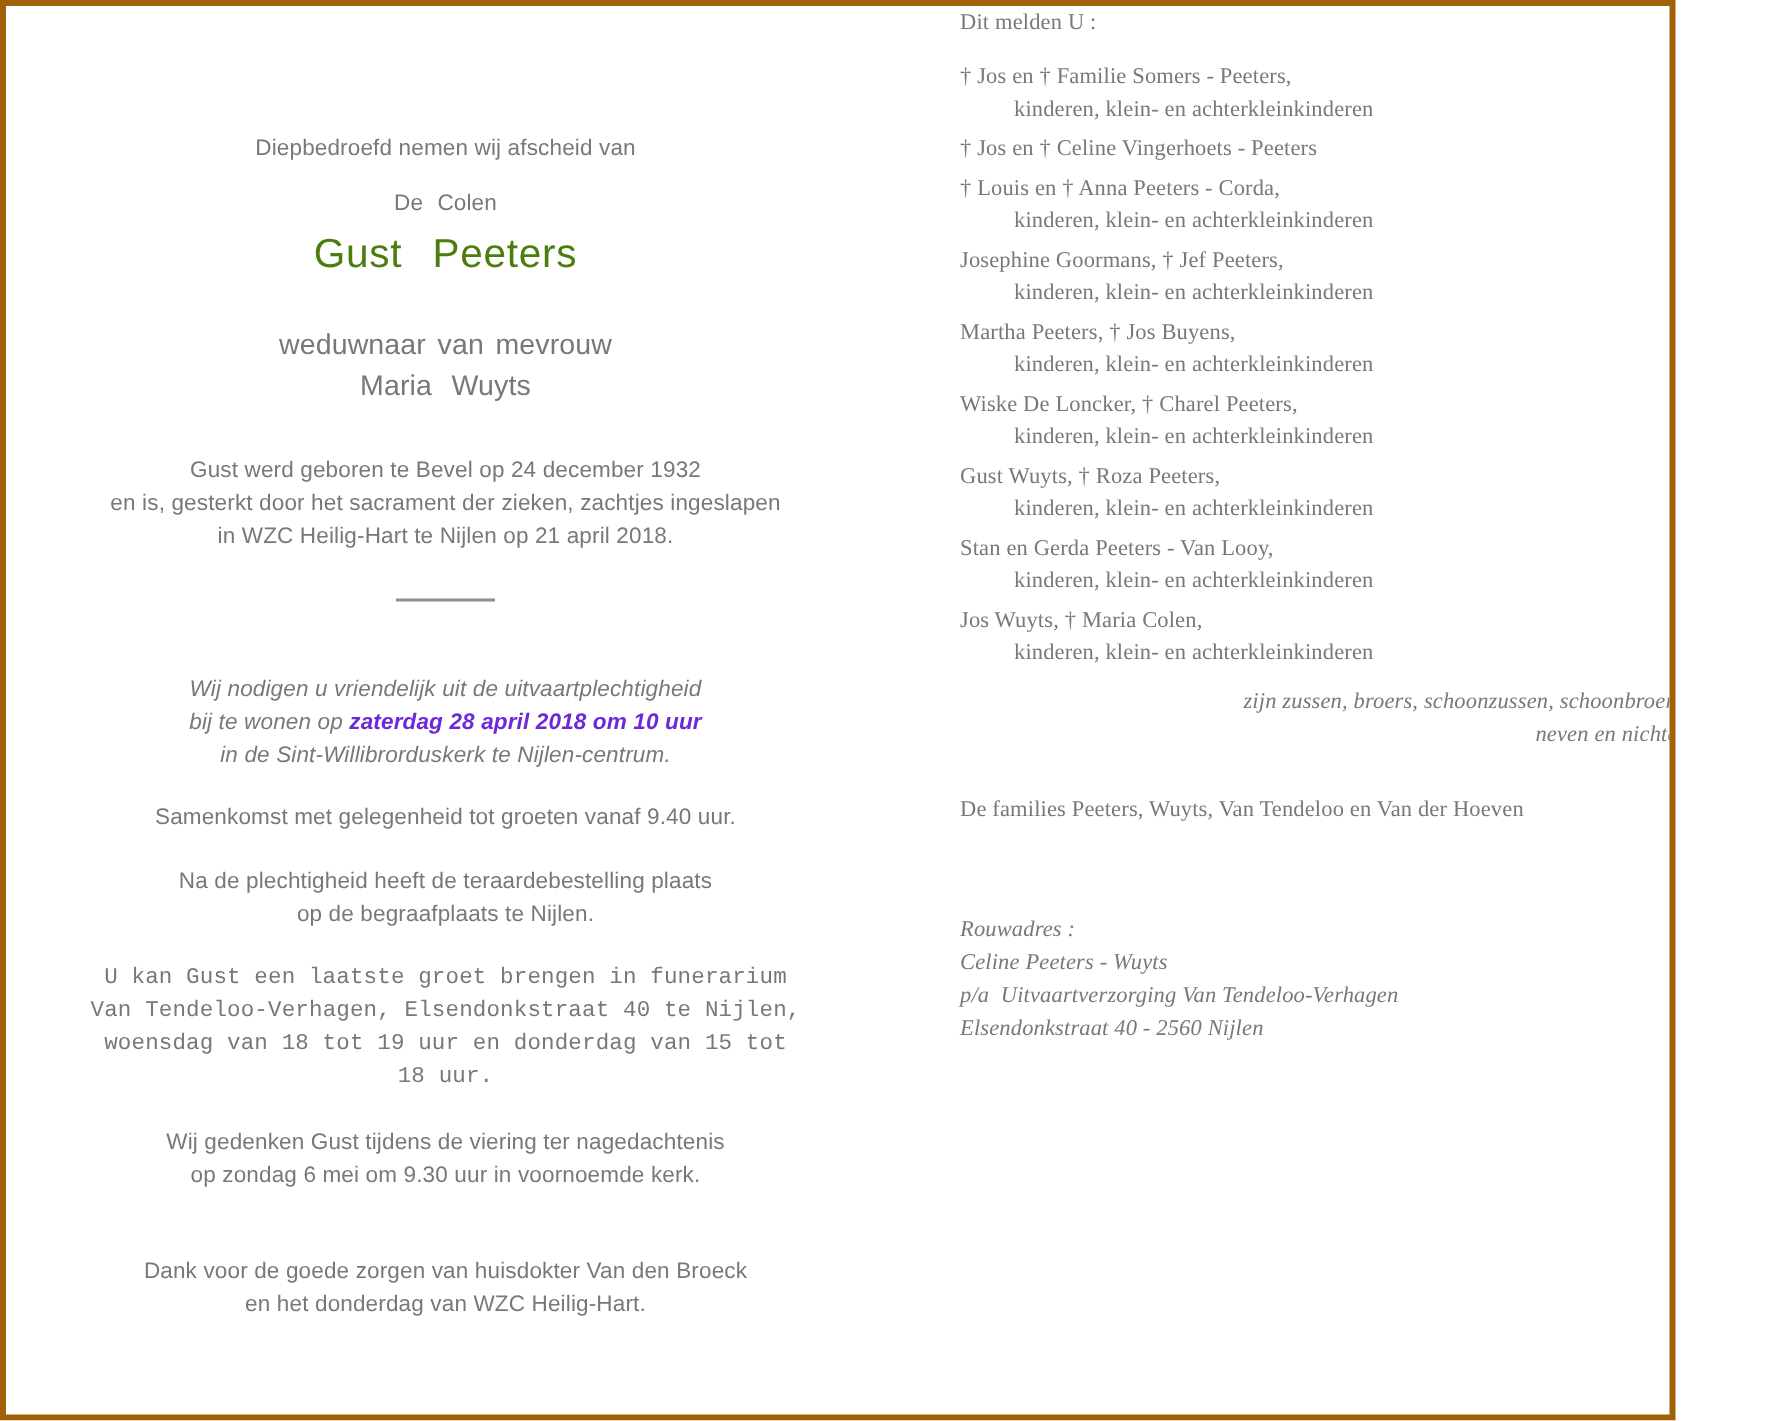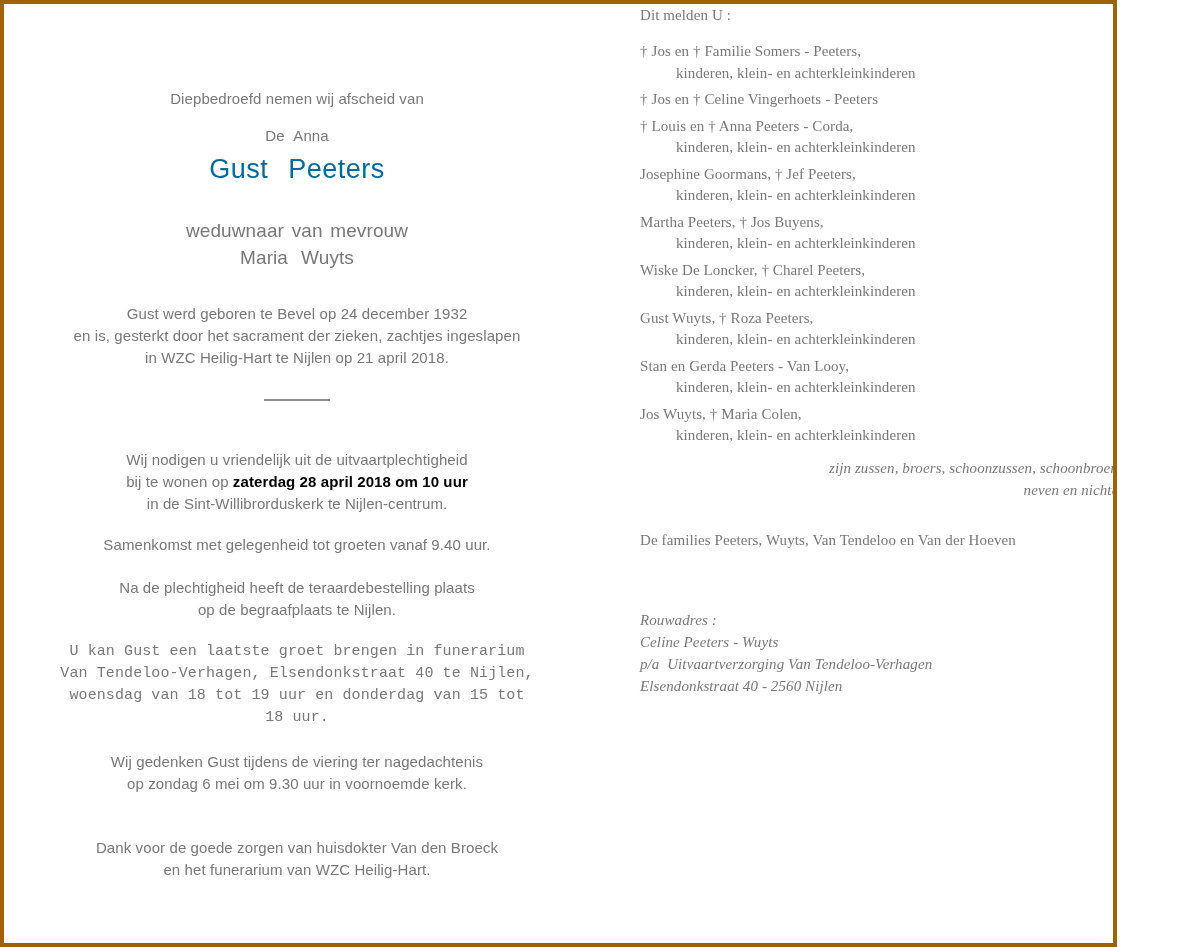--- a/index.html
+++ b/index.html
@@ -32,33 +32,33 @@
   p, h1, div { margin: 0; padding: 0; font-weight: normal; }
   .ln { font-size: 15px; line-height: 22px; white-space: pre-wrap; }
   .intro { margin-top: 0; }
   .honorific { margin-top: 15px; word-spacing: 0.35em; }
   .deceased-name {
     margin-top: 4px;
     font-size: 27px;
     line-height: 36px;
     word-spacing: 0.45em;
     letter-spacing: 0.5px;
-    color: #0369a1;
+    color: #4d7c0f;
   }
   .subtitle { margin-top: 30px; }
   .subtitle .ln { font-size: 19px; line-height: 27px; word-spacing: 0.12em; }
   .subtitle .ln.spouse { word-spacing: 0.4em; }
   .birth-block { margin-top: 32px; }
   .divider-rule {
     margin: 30px auto 0 auto;
     width: 66px; height: 2px;
     background: #8d8e90;
   }
-  .invitation { margin-top: 48px; }
-  .bold-date { font-weight: bold; color: #000000; }
+  .invitation { margin-top: 48px; font-style: italic; }
+  .bold-date { font-weight: bold; color: #6d28d9; }
   .gathering { margin-top: 19px; text-align: center; }
   .burial-block { margin-top: 21px; }
   .funerarium-block { margin-top: 20px; font-family: Liberation Mono, monospace; }
   .memorial-block { margin-top: 22px; }
   .thanks-block { margin-top: 42px; }
 
   .announce-heading { font-size: 15px; line-height: 22px; }
   .relatives { margin-top: 15px; }
   .relative { margin-top: 5px; }
   .relative .ln { line-height: 21.5px; }
@@ -72,21 +72,21 @@
   .families-line { margin-top: 27px; }
   .mourning-address { margin-top: 58px; font-style: italic; }
 </style>
 </head>
 <body>
 
 <div class="sheet">
 
   <div class="col-left">
     <p class="ln intro">Diepbedroefd nemen wij afscheid van</p>
-    <p class="ln honorific">De Anna</p>
+    <p class="ln honorific">De Colen</p>
     <h1 class="deceased-name">Gust Peeters</h1>
 
     <div class="subtitle">
       <div class="ln">weduwnaar van mevrouw</div>
       <div class="ln spouse">Maria Wuyts</div>
     </div>
 
     <div class="birth-block">
       <div class="ln">Gust werd geboren te Bevel op 24 december 1932</div>
       <div class="ln">en is, gesterkt door het sacrament der zieken, zachtjes ingeslapen</div>
@@ -114,21 +114,21 @@
       <div class="ln">woensdag van 18 tot 19 uur en donderdag van 15 tot 18 uur.</div>
     </div>
 
     <div class="memorial-block">
       <div class="ln">Wij gedenken Gust tijdens de viering ter nagedachtenis</div>
       <div class="ln">op zondag 6 mei om 9.30 uur in voornoemde kerk.</div>
     </div>
 
     <div class="thanks-block">
       <div class="ln">Dank voor de goede zorgen van huisdokter Van den Broeck</div>
-      <div class="ln">en het funerarium van WZC Heilig-Hart.</div>
+      <div class="ln">en het donderdag van WZC Heilig-Hart.</div>
     </div>
   </div>
 
   <div class="col-right">
     <p class="ln announce-heading">Dit melden U :</p>
 
     <div class="relatives">
   <div class="relative">
     <div class="ln names">† Jos en † Familie Somers - Peeters,</div>
     <div class="ln sub">kinderen, klein- en achterkleinkinderen</div>

